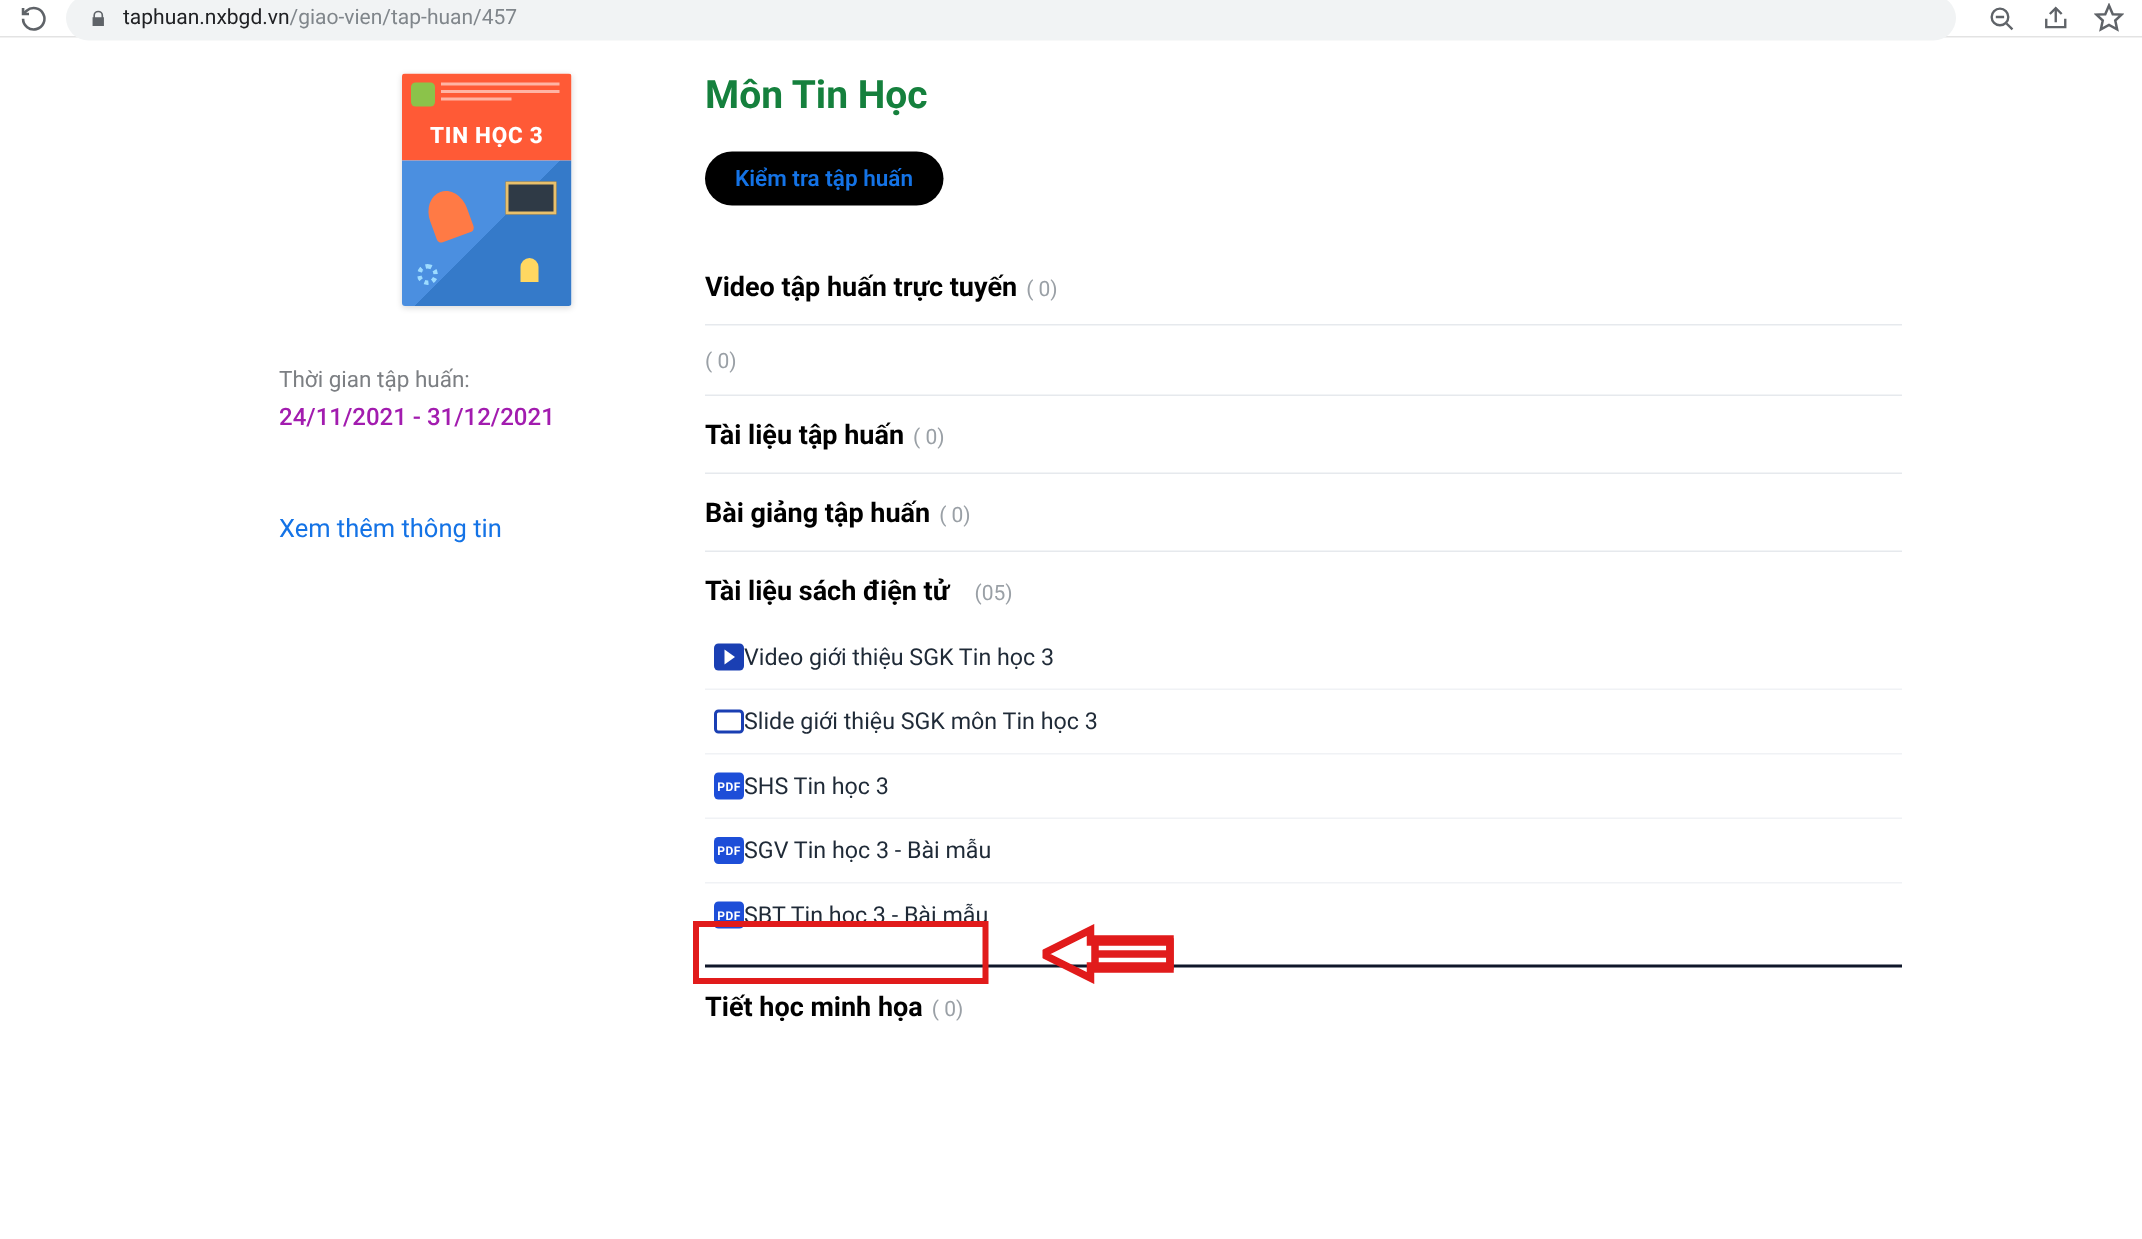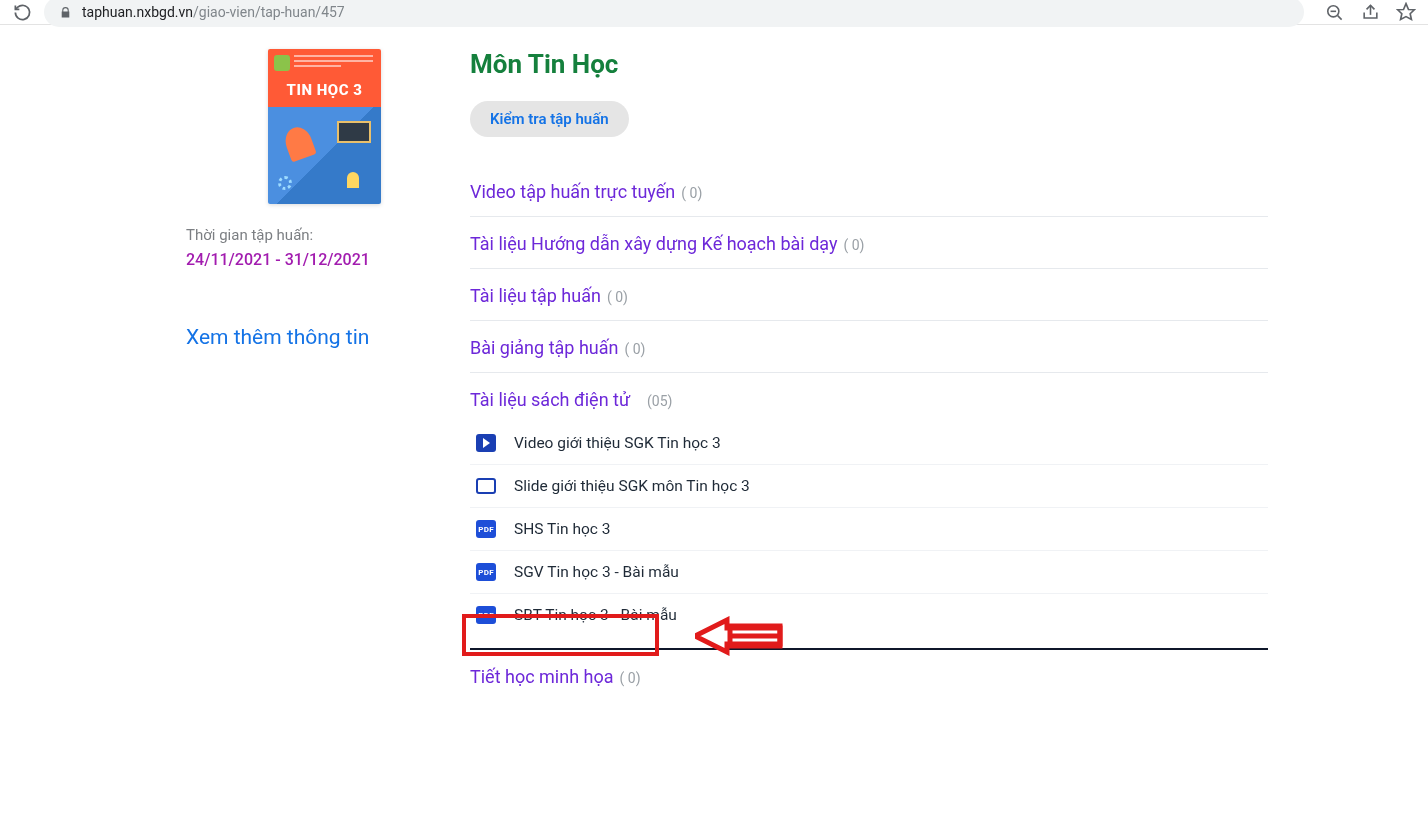--- a/index.html
+++ b/index.html
@@ -13,54 +13,54 @@
     .url-host { color: #202124; }
     .url-path { color: #80868b; }
     .toolbar-right { display: flex; align-items: center; gap: 16px; margin-left: 8px; }
 
     
     .page { display: flex; padding: 24px 0 0 0; }
     .sidebar { width: 470px; padding-left: 186px; }
     .main { flex: 1; padding-right: 160px; }
 
     
-    .cover { width: 113px; height: 155px; margin: 0 0 22px 82px; position: relative; border-radius: 2px; overflow: hidden; box-shadow: 0 1px 4px rgba(0,0,0,.15); }
+    .cover { width: 113px; height: 155px; margin: 0 0 40px 82px; position: relative; border-radius: 2px; overflow: hidden; box-shadow: 0 1px 4px rgba(0,0,0,.15); }
     .cover-top { position: absolute; top: 0; left: 0; right: 0; height: 58px; background: #ff5a36; }
     .cover-leaf { position: absolute; top: 6px; left: 6px; width: 16px; height: 16px; background: #8bc34a; border-radius: 3px; }
     .cover-lines { position: absolute; top: 6px; left: 26px; right: 8px; }
     .cover-lines div { height: 2px; background: rgba(255,255,255,.55); margin-bottom: 3px; }
     .cover-lines div:nth-child(3) { width: 60%; }
     .cover-title { position: absolute; top: 32px; left: 0; right: 0; text-align: center; font-size: 15px; font-weight: 800; color: #fff; letter-spacing: .5px; }
     .cover-diag { position: absolute; top: 58px; left: 0; right: 0; bottom: 0; background: linear-gradient(135deg, #4b8fe0 50%, #357ac9 50%); }
     .cover-board { position: absolute; right: 10px; top: 72px; width: 34px; height: 22px; background: #2f3a46; border: 2px solid #e9c06b; }
     .cover-rocket { position: absolute; left: 18px; top: 78px; width: 26px; height: 32px; background: #ff7a45; border-radius: 50% 50% 10% 10%; transform: rotate(-20deg); }
     .cover-gear { position: absolute; left: 10px; bottom: 14px; width: 14px; height: 14px; border: 3px dotted #9edcff; border-radius: 50%; }
     .cover-person { position: absolute; right: 22px; bottom: 16px; width: 12px; height: 16px; background: #ffd761; border-radius: 6px 6px 0 0; }
 
     .period-label { font-size: 15px; color: #7c7f83; margin-bottom: 6px; }
     .period-value { font-size: 16px; color: #a21caf; font-weight: 500; margin-bottom: 56px; }
-    .more-info { color: #1473e6; font-size: 21px; cursor: pointer; }
+    .more-info { color: #1473e6; font-size: 17px; cursor: pointer; }
 
     
     .page-title { font-size: 26px; font-weight: 700; color: #15803d; margin-bottom: 22px; }
     .tabs { display: flex; gap: 30px; border-bottom: 1px solid #e6e9ed; margin-bottom: 28px; }
     .tab { font-size: 16px; font-weight: 600; color: #8d97a3; padding: 8px 2px 14px; cursor: pointer; position: relative; }
     .tab.active { color: #1473e6; }
     .tab.active::after { content: ""; position: absolute; left: 0; right: 0; bottom: -1px; height: 3px; background: #1473e6; border-radius: 3px; }
 
-    .test-btn { display: inline-block; background: #e5e5e5; color: #1473e6; font-size: 15px; font-weight: 600; border-radius: 20px; padding: 9px 20px; margin-bottom: 28px; cursor: pointer; }
+    .test-btn { display: inline-block; background: #000000; color: #1473e6; font-size: 15px; font-weight: 600; border-radius: 20px; padding: 9px 20px; margin-bottom: 28px; cursor: pointer; }
 
     .sections { }
     .section-row { border-bottom: 1px solid #e6e9ed; padding: 16px 0 14px; display: flex; align-items: baseline; gap: 6px; }
     .section-row:last-child { border-bottom: none; }
-    .section-title { font-size: 18px; font-weight: 400; color: #6d28d9; }
+    .section-title { font-size: 18px; font-weight: 700; color: #000000; }
     .section-count { font-size: 14px; color: #9aa0a6; }
 
     .sub-list { padding: 6px 0 0; }
-    .sub-item { display: flex; align-items: center; gap: 18px; padding: 12px 6px 12px 6px; border-bottom: 1px solid #f0f2f5; cursor: pointer; }
+    .sub-item { display: flex; align-items: center; padding: 12px 6px 12px 6px; border-bottom: 1px solid #f0f2f5; cursor: pointer; }
     .sub-list .sub-item:last-child { border-bottom: none; }
     .sub-icon { width: 20px; height: 18px; display: flex; align-items: center; justify-content: center; }
     .sub-label { font-size: 15.5px; color: #1f2a37; }
 
     .icon-play { width: 20px; height: 18px; background: #1a3fb3; border-radius: 3px; position: relative; }
     .icon-play::after { content: ""; position: absolute; left: 7px; top: 4px; border-left: 7px solid #fff; border-top: 5px solid transparent; border-bottom: 5px solid transparent; }
     .icon-slide { width: 20px; height: 16px; border: 2.5px solid #1a3fb3; border-radius: 3px; background: #fff; }
     .icon-pdf { width: 20px; height: 18px; background: #1d4ed8; border-radius: 3px; color: #fff; font-size: 8px; font-weight: 700; display: flex; align-items: center; justify-content: center; letter-spacing: .3px; }
 
     .highlight-box { border: 4px solid #e11b1b; position: absolute; top: 614px; left: 462px; width: 197px; height: 42px; pointer-events: none; }
@@ -140,21 +140,20 @@
     <div class="test-btn">Kiểm tra tập huấn</div>
 
     <div class="sections">
 
       <div class="section-row">
         <span class="section-title">Video tập huấn trực tuyến</span>
         <span class="section-count">( 0)</span>
       </div>
 
       <div class="section-row">
-        <span class="section-title">Tài liệu Hướng dẫn xây dựng Kế hoạch bài dạy</span>
         <span class="section-count">( 0)</span>
       </div>
 
       <div class="section-row">
         <span class="section-title">Tài liệu tập huấn</span>
         <span class="section-count">( 0)</span>
       </div>
 
       <div class="section-row">
         <span class="section-title">Bài giảng tập huấn</span>

